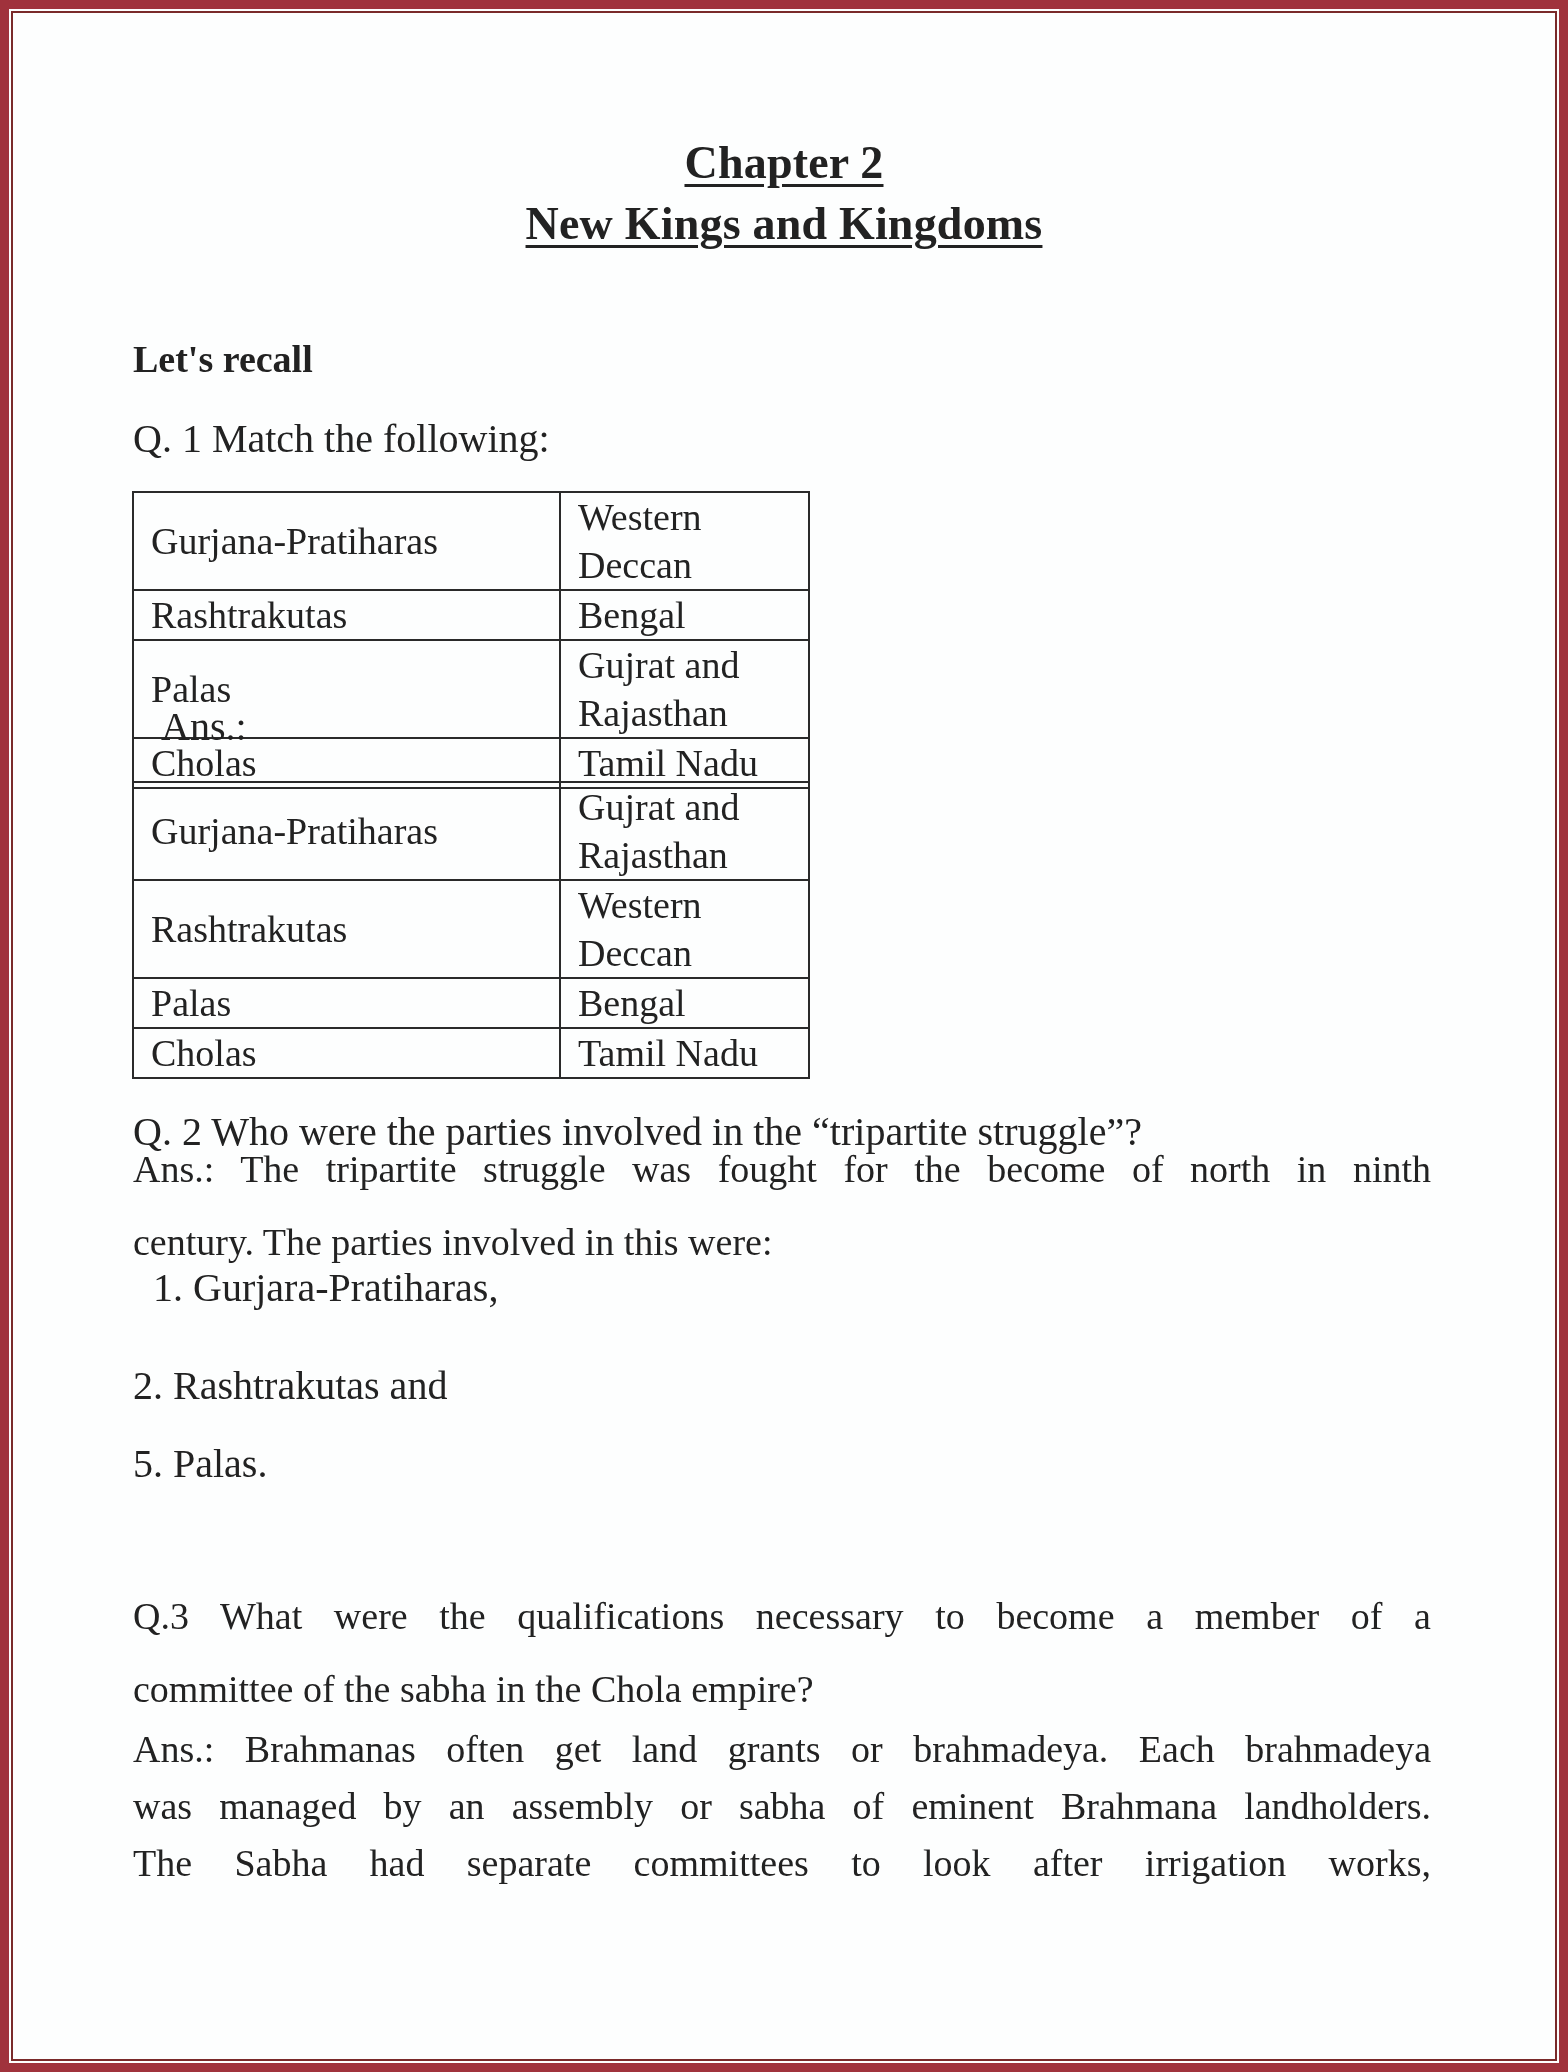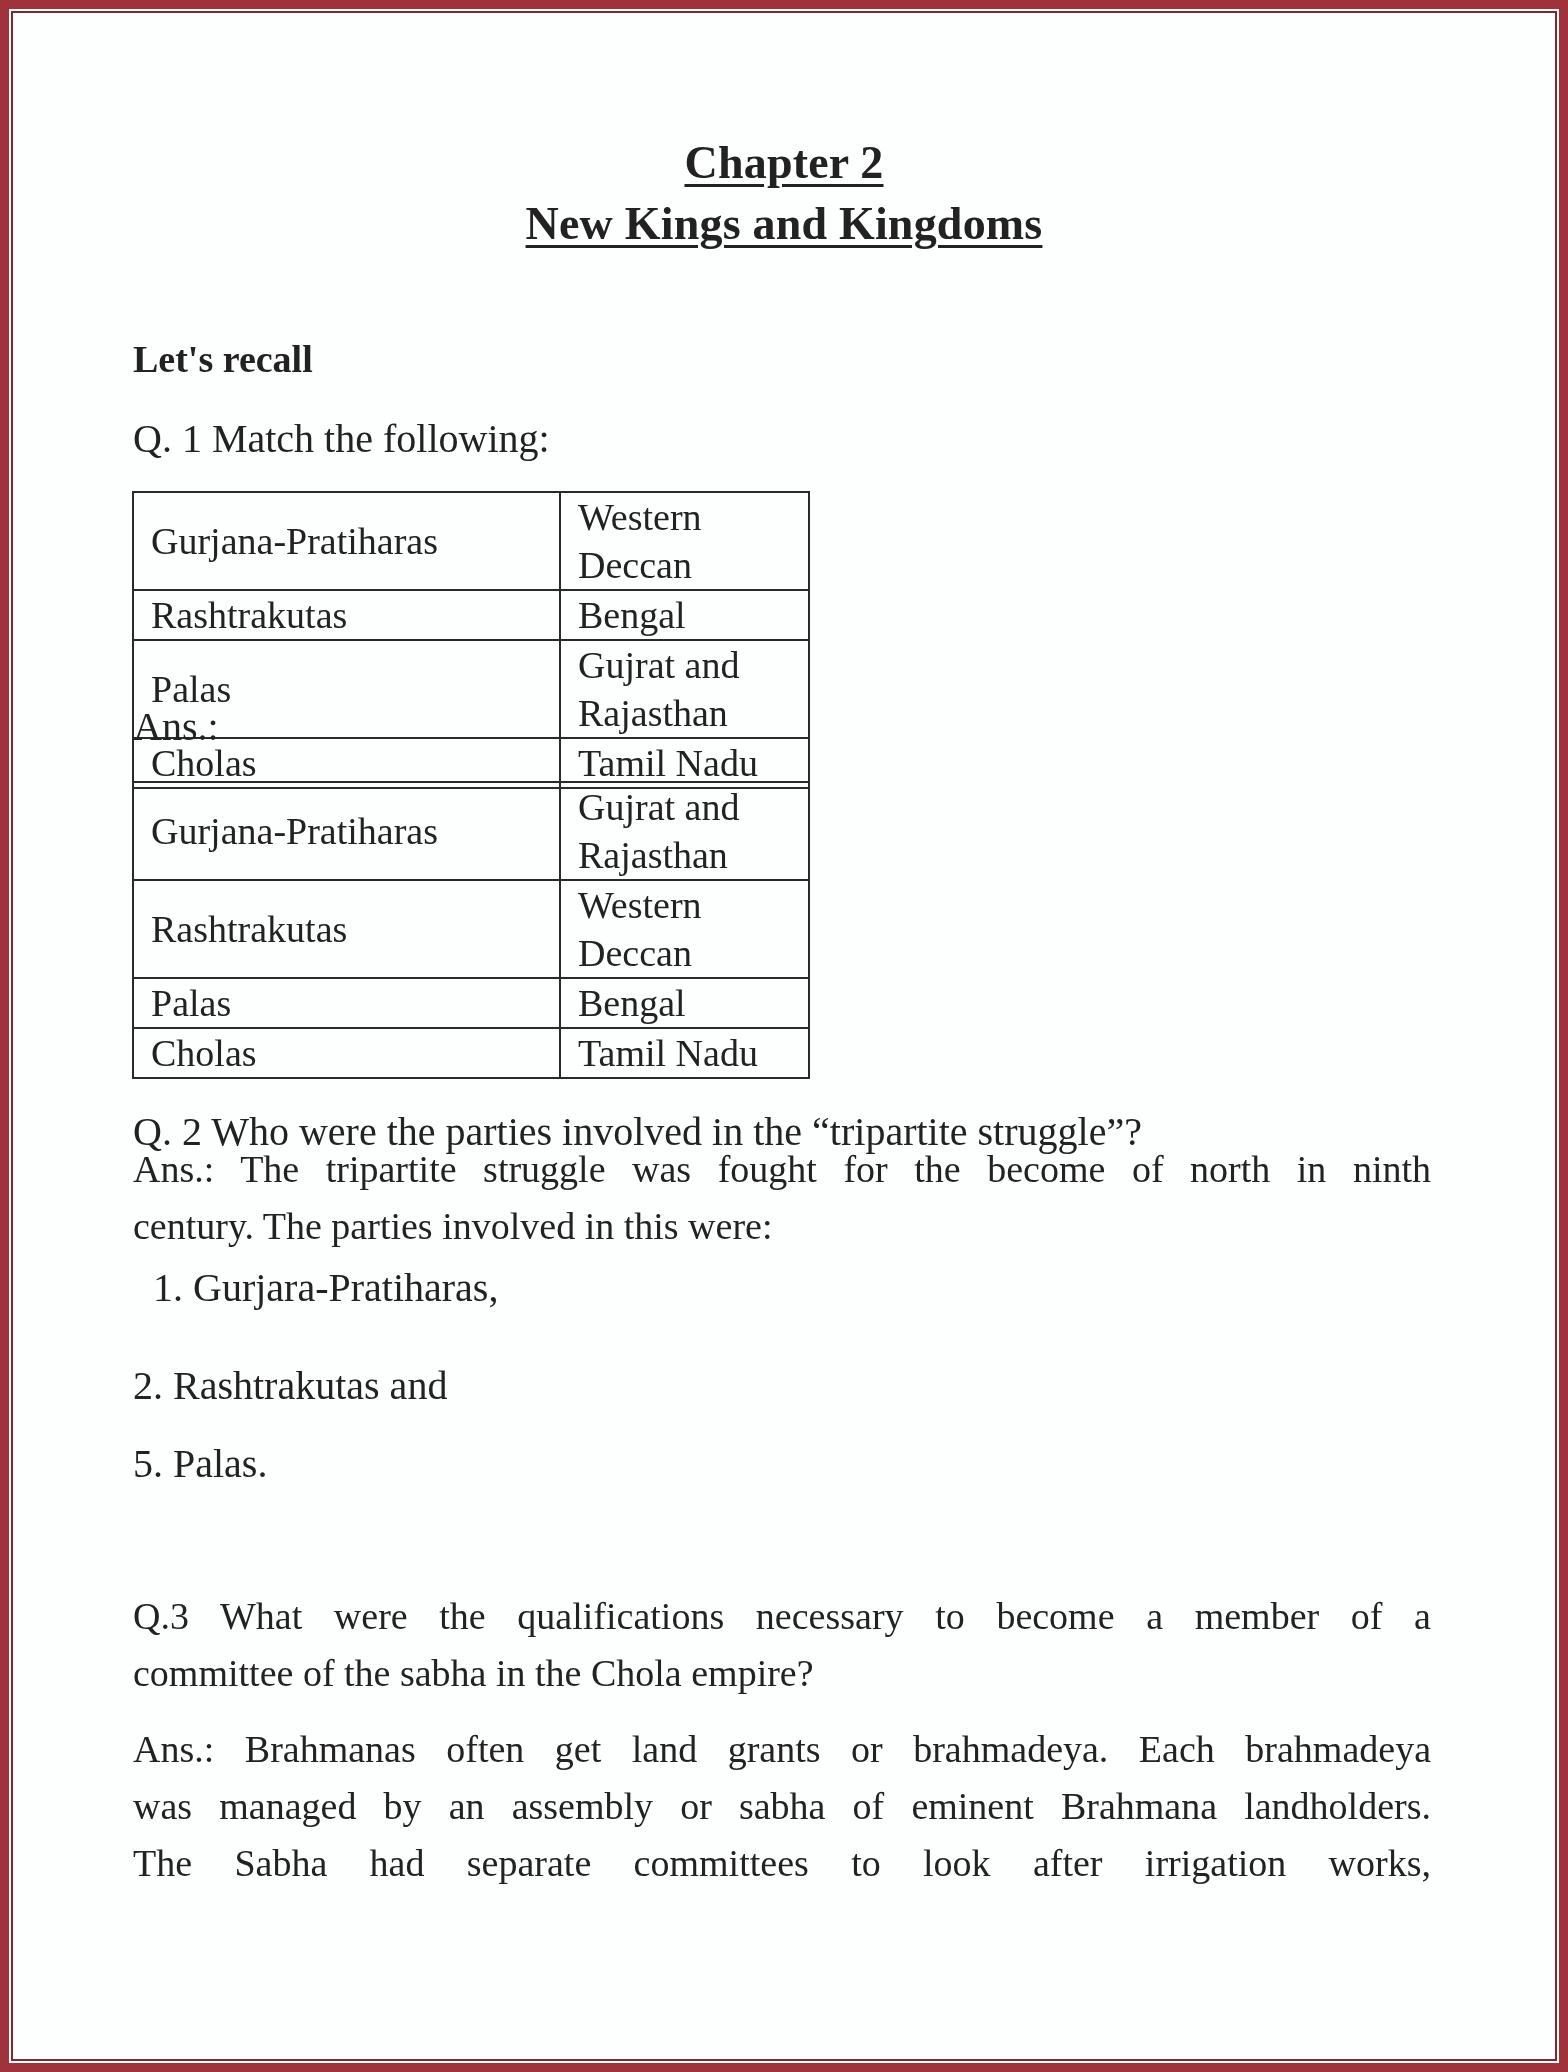--- a/index.html
+++ b/index.html
@@ -22,21 +22,21 @@
     left: 0; width: 1568px; text-align: center; font-weight: bold;
     font-size: 46px; text-decoration: underline; text-decoration-thickness: 3px;
     text-underline-offset: 6px; letter-spacing: 0.2px;
   }
   .heading { font-weight: bold; font-size: 38px; left: 133px; }
   .para { left: 133px; font-size: 40px; }
   .justify {
     left: 133px; width: 1298px; font-size: 38px; white-space: normal;
     text-align: justify; text-align-last: justify; line-height: 57px;
   }
-  .justify.last { text-align-last: left; }
+  .justify.last { text-align-last: left; margin-top: 16px; }
   table.match {
     position: absolute; left: 132px; width: 678px;
     border-collapse: collapse; font-size: 38px;
   }
   table.match td {
     border: 2.5px solid #2a2a2a; height: 48px; padding: 0 0 0 17px;
     vertical-align: middle; line-height: 48px;
   }
   table.match td.c1 { width: 408px; }
 </style>
@@ -67,21 +67,21 @@
     <td class="c1">Palas</td>
     <td>Gujrat and Rajasthan</td>
   </tr>
   <tr>
     <td class="c1">Cholas</td>
     <td>Tamil Nadu</td>
   </tr>
 </tbody>
   </table>
 
-<div class="abs para" style="top:703px;">Ans.:</div>
+<div class="abs para" style="top:703px;margin-left:28px;">Ans.:</div>
 
 <table class="match" style="top:781px;">
   <tbody>
       <tr>
     <td class="c1">Gurjana-Pratiharas</td>
     <td>Gujrat and Rajasthan</td>
   </tr>
   <tr>
     <td class="c1">Rashtrakutas</td>
     <td>Western Deccan</td>

